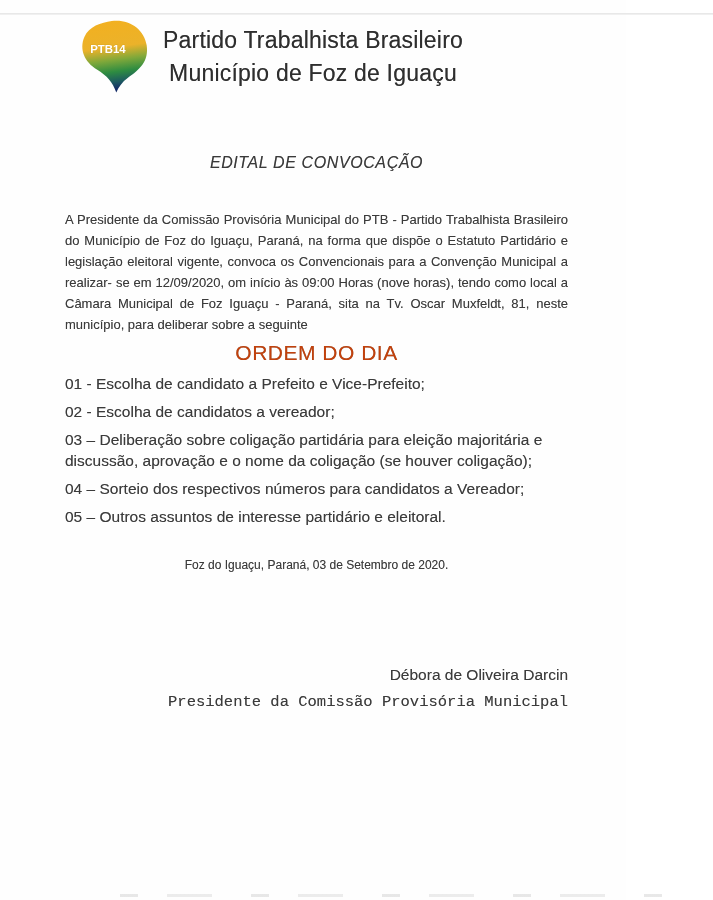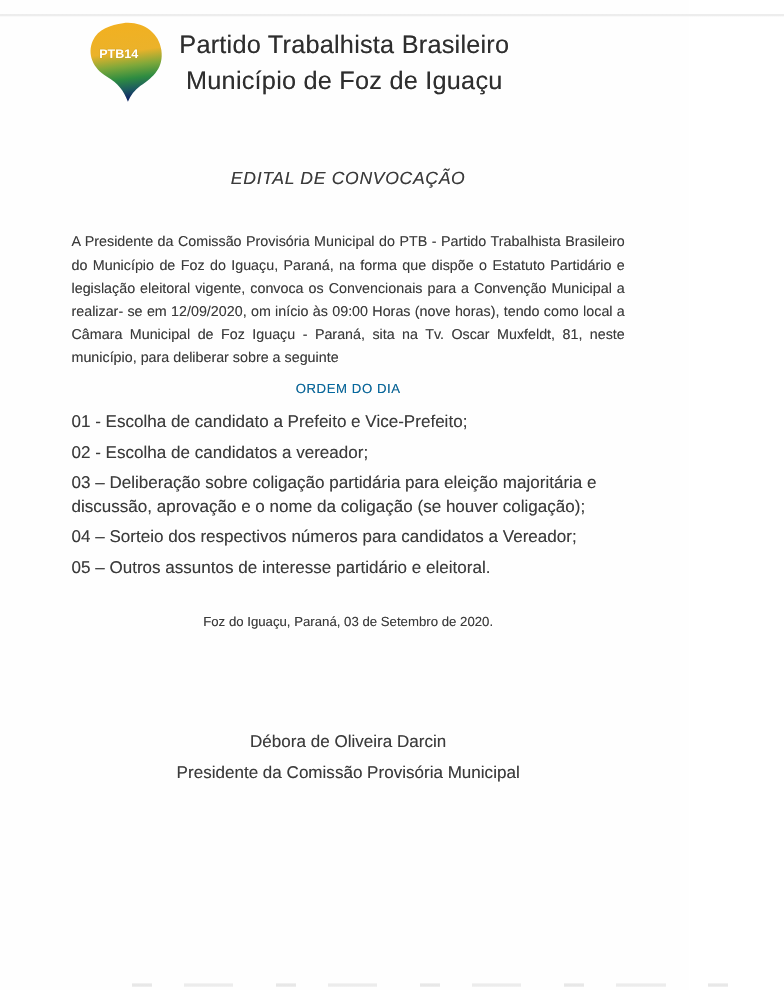--- a/index.html
+++ b/index.html
@@ -57,49 +57,49 @@
     margin-top: 37px;
     font-size: 13px; line-height: 21px;
     text-align: justify;
     color: #3b3b3b;
     text-shadow: 0 0 0.4px rgba(59,59,59,0.45);
   }
 
   .agenda-title {
     margin-top: 9px;
     text-align: center;
-    font-size: 12px; line-height: 18px;
+    font-size: 21px; line-height: 18px;
     letter-spacing: 0.5px;
-    color: #0369a1;
+    color: #c2410c;
     text-shadow: 0 0 0.4px rgba(58,58,58,0.5);
   }
 
   .agenda { margin-top: 11px; list-style: none; }
   .agenda li {
     font-size: 15.5px; line-height: 21px;
     margin-bottom: 7px;
     color: #3b3b3b;
     text-shadow: 0 0 0.4px rgba(59,59,59,0.45);
   }
 
   .dateline {
     margin-top: 31px;
     text-align: center;
     font-size: 12px;
     color: #3b3b3b;
     text-shadow: 0 0 0.4px rgba(59,59,59,0.45);
   }
 
-  .signature { margin-top: 92px; text-align: center; }
+  .signature { margin-top: 92px; text-align: right; }
   .signature-name, .signature-title {
     font-size: 15.5px; line-height: 21px;
     color: #3b3b3b;
     text-shadow: 0 0 0.4px rgba(59,59,59,0.45);
   }
-  .signature-title { margin-top: 7px; }
+  .signature-title { margin-top: 7px; font-family: Liberation Mono, monospace; }
 
   .logo-label-text {
     font-family: "Liberation Sans", sans-serif;
     font-weight: bold;
     fill: #ffffff;
     paint-order: stroke;
     stroke: rgba(210,160,30,0.55);
     stroke-width: 1.2px;
   }
 </style>

